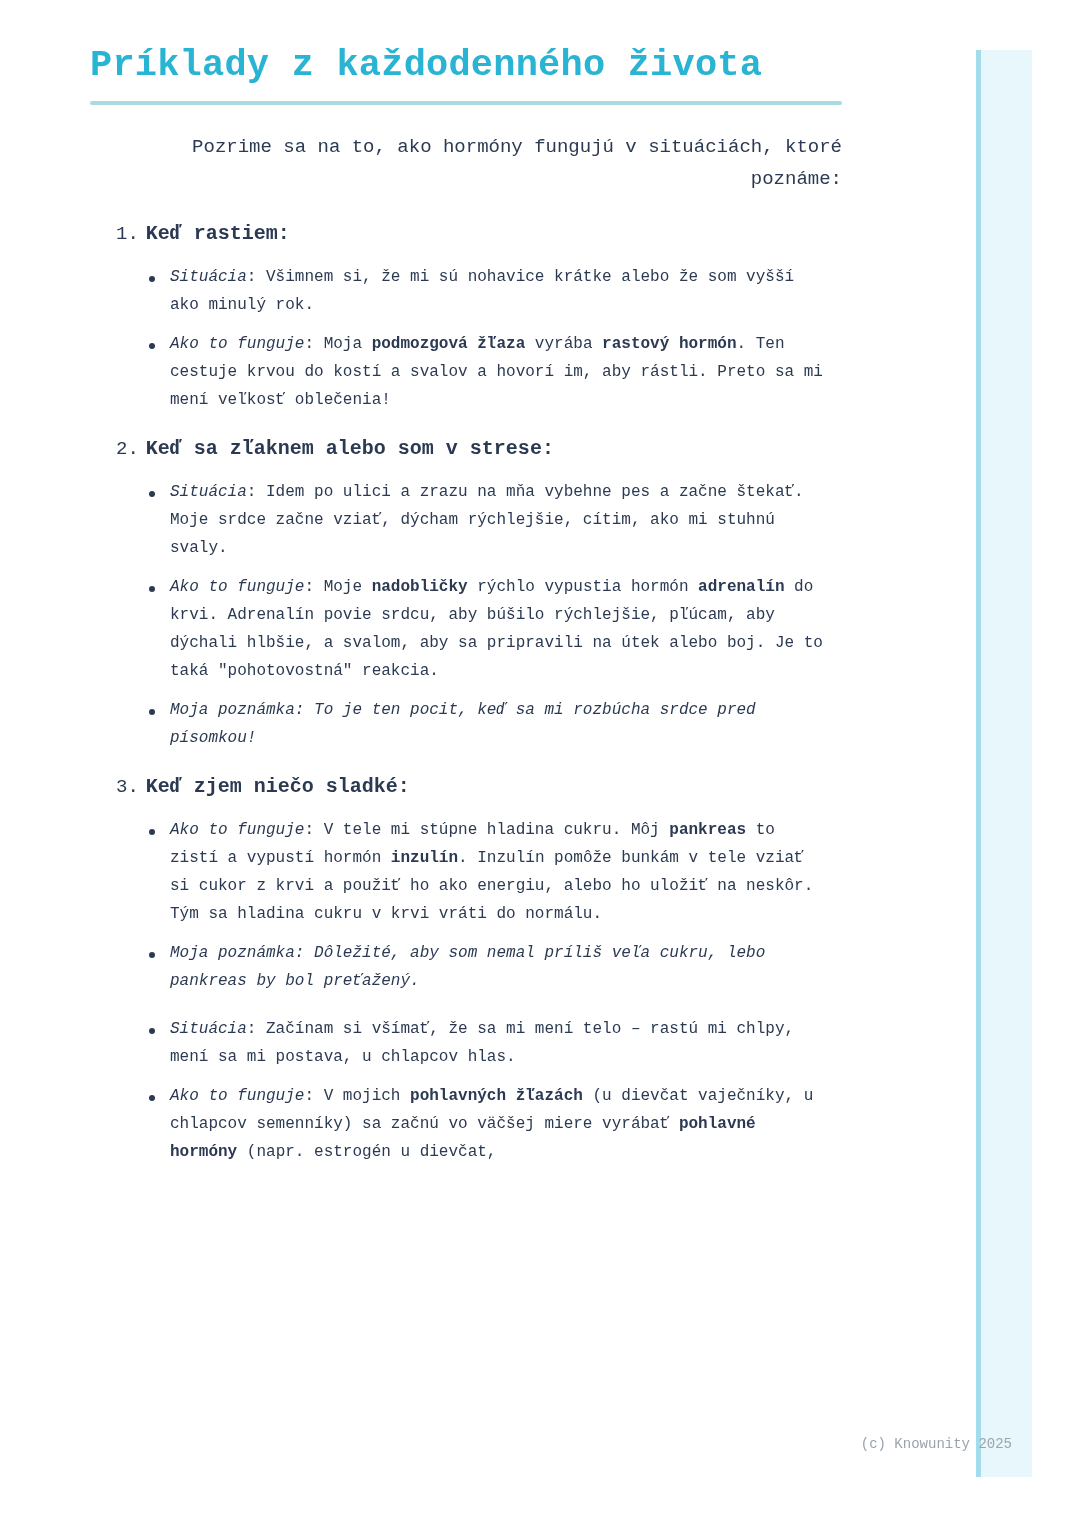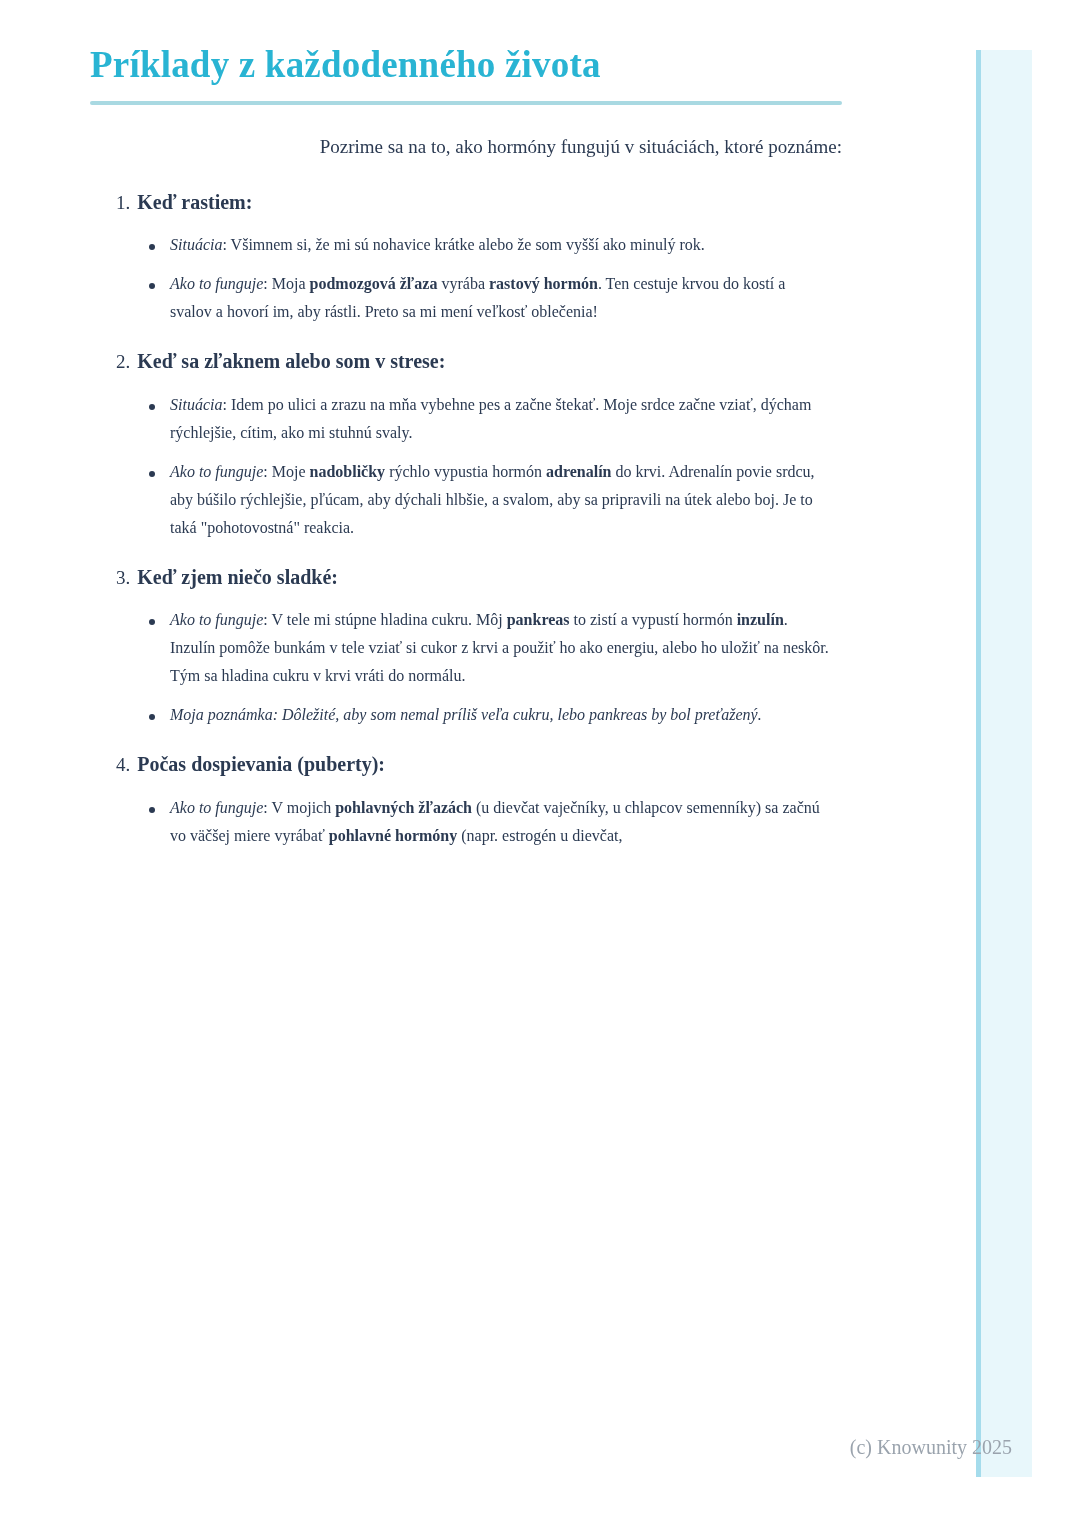--- a/index.html
+++ b/index.html
@@ -4,21 +4,21 @@
 <style>
   * { box-sizing: border-box; }
   html, body { margin: 0; padding: 0; background: #ffffff; }
 
   .page {
     position: relative;
     width: 1080px;
     height: 1528px;
     background: #ffffff;
     overflow: hidden;
-    font-family: Liberation Serif, serif;
+    font-family: Liberation Mono, monospace;
     color: var(--body-text, #2b3a52);
   }
 
   .accent-stripe {
     position: absolute;
     left: 976px;
     top: 50px;
     width: 56px;
     height: 1427px;
     background: var(--stripe-fill, #e8f7fb);
@@ -104,21 +104,21 @@
   }
 
   .run-normal { font-style: normal; font-weight: 400; }
   .run-italic { font-style: italic; font-weight: 400; }
   .run-bold   { font-style: normal; font-weight: 700; }
 
   .copyright {
     position: absolute;
     top: 1436px;
     right: 68px;
-    font-size: 20px;
+    font-size: 14px;
     color: var(--copyright-text, #9aa3ad);
     z-index: 3;
   }
 </style>
 </head>
 <body>
 
 <div class="page">
 
   <div class="accent-stripe"></div>
@@ -142,38 +142,37 @@
         </ul>
       </li>
 
       <li class="example">
         <div class="example-heading">
           <span class="example-number">2.</span><span class="heading-text">Keď sa zľaknem alebo som v strese:</span>
         </div>
         <ul class="bullets">
           <li class="bullet"><span class="run-italic">Situácia</span><span class="run-normal">: Idem po ulici a zrazu na mňa vybehne pes a začne štekať. Moje srdce začne vziať, dýcham rýchlejšie, cítim, ako mi stuhnú svaly.</span></li>
           <li class="bullet"><span class="run-italic">Ako to funguje</span><span class="run-normal">: Moje </span><span class="run-bold">nadobličky</span><span class="run-normal"> rýchlo vypustia hormón </span><span class="run-bold">adrenalín</span><span class="run-normal"> do krvi. Adrenalín povie srdcu, aby búšilo rýchlejšie, pľúcam, aby dýchali hlbšie, a svalom, aby sa pripravili na útek alebo boj. Je to taká "pohotovostná" reakcia.</span></li>
+          <li class="bullet"><span class="run-italic">Moja poznámka: To je ten pocit, keď sa mi rozbúcha srdce pred písomkou!</span></li>
         </ul>
       </li>
 
       <li class="example">
         <div class="example-heading">
           <span class="example-number">3.</span><span class="heading-text">Keď zjem niečo sladké:</span>
         </div>
         <ul class="bullets">
           <li class="bullet"><span class="run-italic">Ako to funguje</span><span class="run-normal">: V tele mi stúpne hladina cukru. Môj </span><span class="run-bold">pankreas</span><span class="run-normal"> to zistí a vypustí hormón </span><span class="run-bold">inzulín</span><span class="run-normal">. Inzulín pomôže bunkám v tele vziať si cukor z krvi a použiť ho ako energiu, alebo ho uložiť na neskôr. Tým sa hladina cukru v krvi vráti do normálu.</span></li>
           <li class="bullet"><span class="run-italic">Moja poznámka: Dôležité, aby som nemal príliš veľa cukru, lebo pankreas by bol preťažený.</span></li>
         </ul>
       </li>
 
       <li class="example">
-        <div class="example-heading">
-          <span class="example-number">4.</span><span class="heading-text">Počas dospievania (puberty):</span>
-        </div>
         <ul class="bullets">
+          <li class="bullet"><span class="run-italic">Situácia</span><span class="run-normal">: Začínam si všímať, že sa mi mení telo – rastú mi chlpy, mení sa mi postava, u chlapcov hlas.</span></li>
           <li class="bullet"><span class="run-italic">Ako to funguje</span><span class="run-normal">: V mojich </span><span class="run-bold">pohlavných žľazách</span><span class="run-normal"> (u dievčat vaječníky, u chlapcov semenníky) sa začnú vo väčšej miere vyrábať </span><span class="run-bold">pohlavné hormóny</span><span class="run-normal"> (napr. estrogén u dievčat,</span></li>
         </ul>
       </li>
 
     </ol>
   </main>
 
   <div class="copyright">(c) Knowunity 2025</div>
 
 </div>

